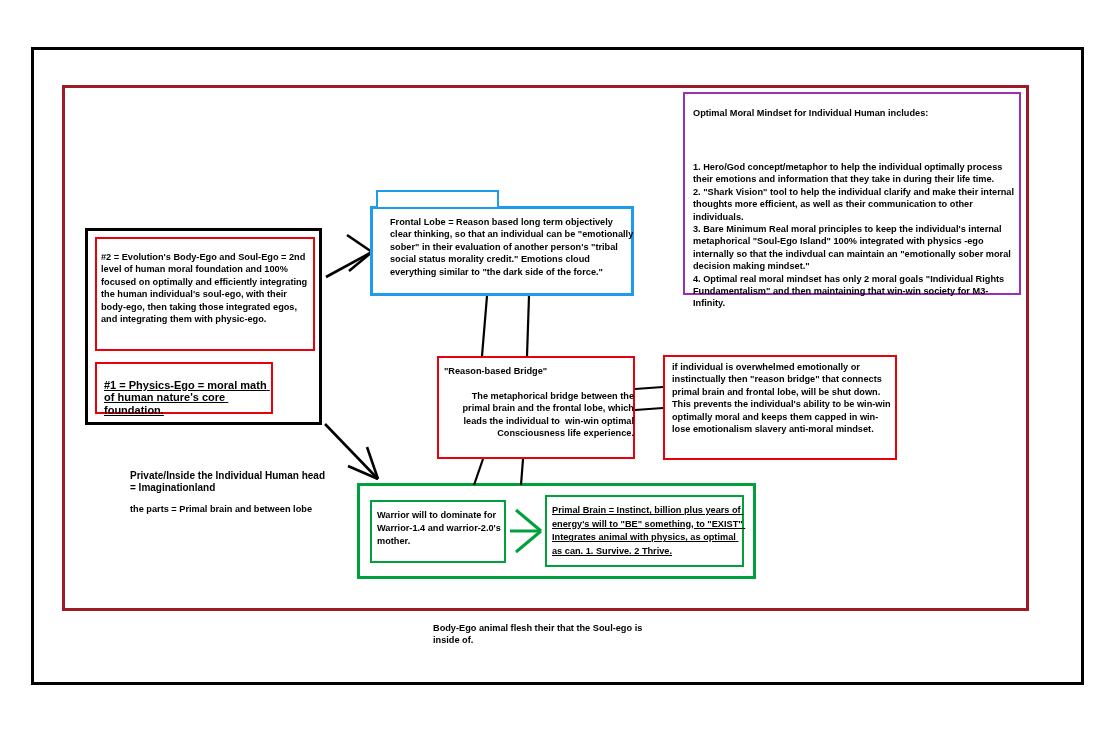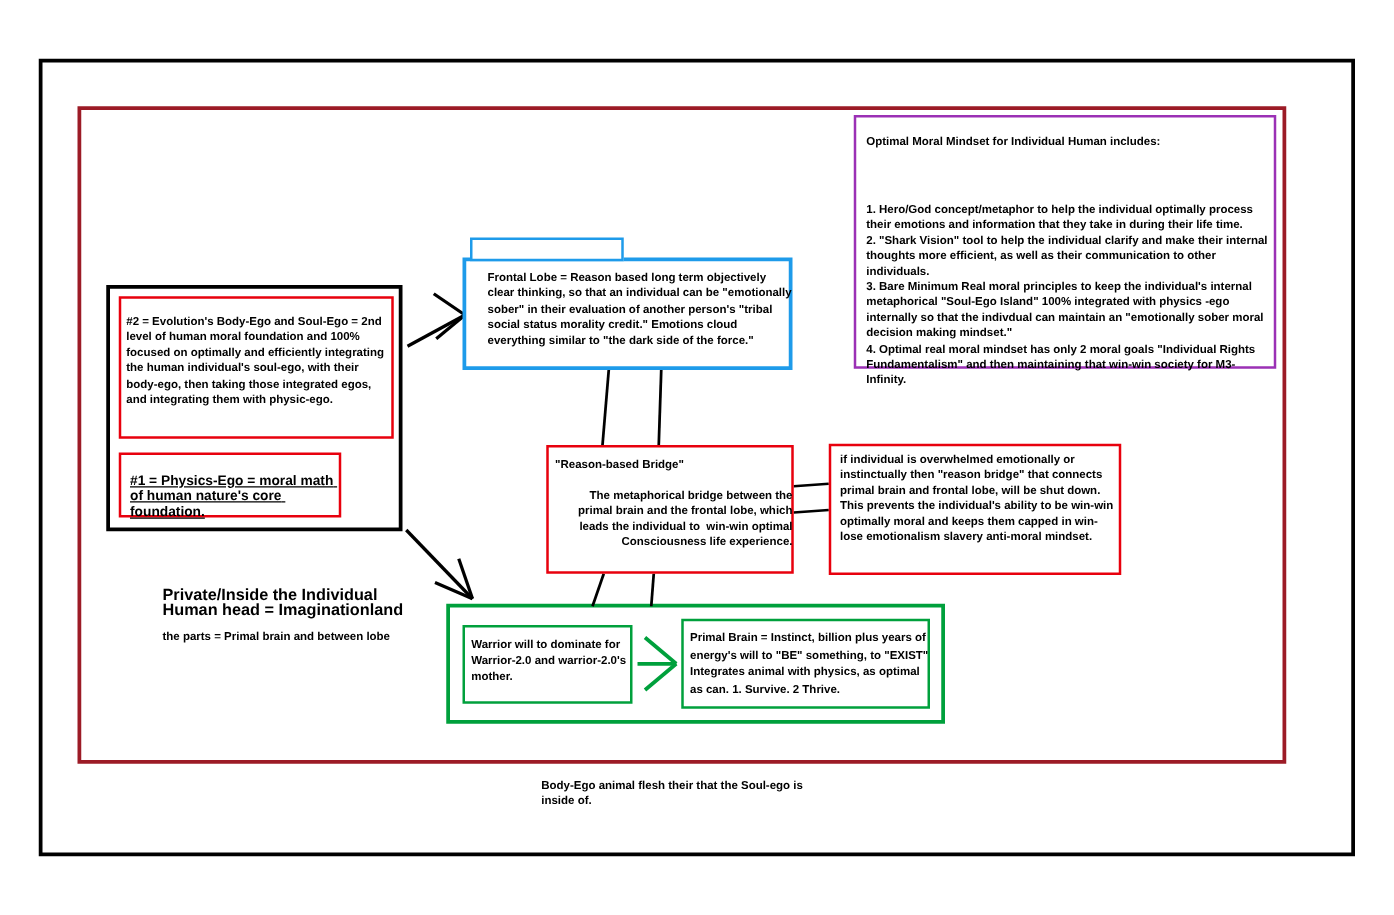--- a/index.html
+++ b/index.html
@@ -105,22 +105,22 @@
   #txt-evolution { left: 101px; top: 251px; width: 212px; font-size: 9.2px; line-height: 12.4px; }
   #txt-physics   { left: 104px; top: 379px; width: 170px; font-size: 11px; line-height: 12.4px; text-decoration: underline; }
   #txt-scholar   { left: 381px; top: 193px; width: 120px; font-size: 9.2px; line-height: 12px; }
   #txt-frontal   { left: 390px; top: 216px; width: 244px; font-size: 9.2px; line-height: 12.4px; }
   #txt-mindset-head { left: 693px; top: 107px; width: 322px; font-size: 9.2px; line-height: 12.4px; }
   #txt-mindset-body { left: 693px; top: 133px; width: 322px; font-size: 9.2px; line-height: 12.4px; margin-top: 28px; }
   #txt-bridge-title { left: 444px; top: 365px; width: 190px; font-size: 9.2px; line-height: 12.4px; }
   #txt-bridge-body  { left: 444px; top: 390px; width: 190px; font-size: 9.2px; line-height: 12.4px; text-align: right; }
   #txt-overwhelm { left: 672px; top: 361px; width: 224px; font-size: 9.2px; line-height: 12.4px; }
   #txt-warrior   { left: 377px; top: 509px; width: 130px; font-size: 9.2px; line-height: 13px; }
-  #txt-primal    { left: 552px; top: 504px; width: 192px; font-size: 9.2px; line-height: 13.6px; }
-  #txt-private1  { left: 130px; top: 470px; width: 200px; font-size: 13px; line-height: 12.4px; }
+  #txt-primal    { left: 552px; top: 504px; width: 192px; font-size: 9.2px; line-height: 13.6px; text-decoration: underline; }
+  #txt-private1  { left: 130px; top: 470px; width: 200px; font-size: 10px; line-height: 12.4px; }
   #txt-private2  { left: 130px; top: 503px; width: 200px; font-size: 9.2px; line-height: 12.4px; }
   #txt-bodyego   { left: 433px; top: 622px; width: 230px; font-size: 9.2px; line-height: 12.4px; }
 
   
   #connectors {
     position: absolute;
     left: 0; top: 0;
     width: 1115px; height: 732px;
     pointer-events: none;
   }
@@ -190,21 +190,21 @@
 4. Optimal real moral mindset has only 2 moral goals "Individual Rights Fundamentalism" and then maintaining that win-win society for M3-Infinity.</div>
 
   <div class="box" id="box-bridge"></div>
   <div class="txt" id="txt-bridge-title">"Reason-based Bridge"</div>
   <div class="txt" id="txt-bridge-body">The metaphorical bridge between the primal brain and the frontal lobe, which leads the individual to  win-win optimal Consciousness life experience.</div>
 
   <div class="box" id="box-overwhelm"></div>
   <div class="txt" id="txt-overwhelm">if individual is overwhelmed emotionally or instinctually then "reason bridge" that connects  primal brain and frontal lobe, will be shut down. This prevents the individual's ability to be win-win optimally moral and keeps them capped in win-lose emotionalism slavery anti-moral mindset.</div>
 
   <div class="box" id="box-warrior"></div>
-  <div class="txt" id="txt-warrior">Warrior will to dominate for Warrior-2.0 and warrior-2.0's mother.</div>
+  <div class="txt" id="txt-warrior">Warrior will to dominate for Warrior-1.4 and warrior-2.0's mother.</div>
 
   <div class="box" id="box-primal"></div>
   <div class="txt" id="txt-primal">Primal Brain = Instinct, billion plus years of energy's will to "BE" something, to "EXIST" Integrates animal with physics, as optimal as can. 1. Survive. 2 Thrive.</div>
 
   <div class="txt" id="txt-private1">Private/Inside the Individual Human head = Imaginationland</div>
   <div class="txt" id="txt-private2">the parts = Primal brain and between lobe</div>
   <div class="txt" id="txt-bodyego">Body-Ego animal flesh their that the Soul-ego is inside of.</div>
 
 </div>
 

